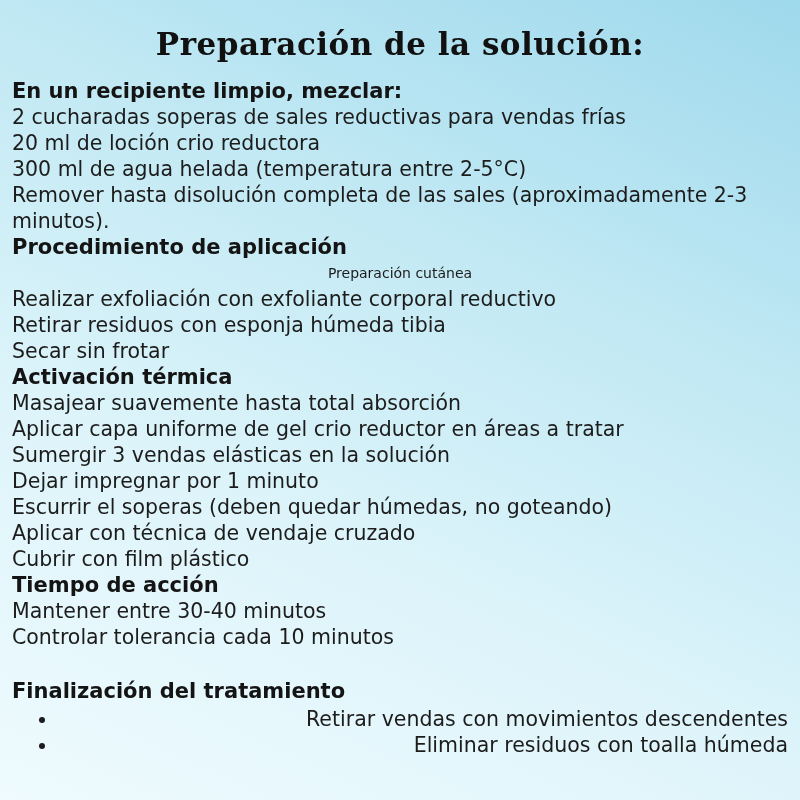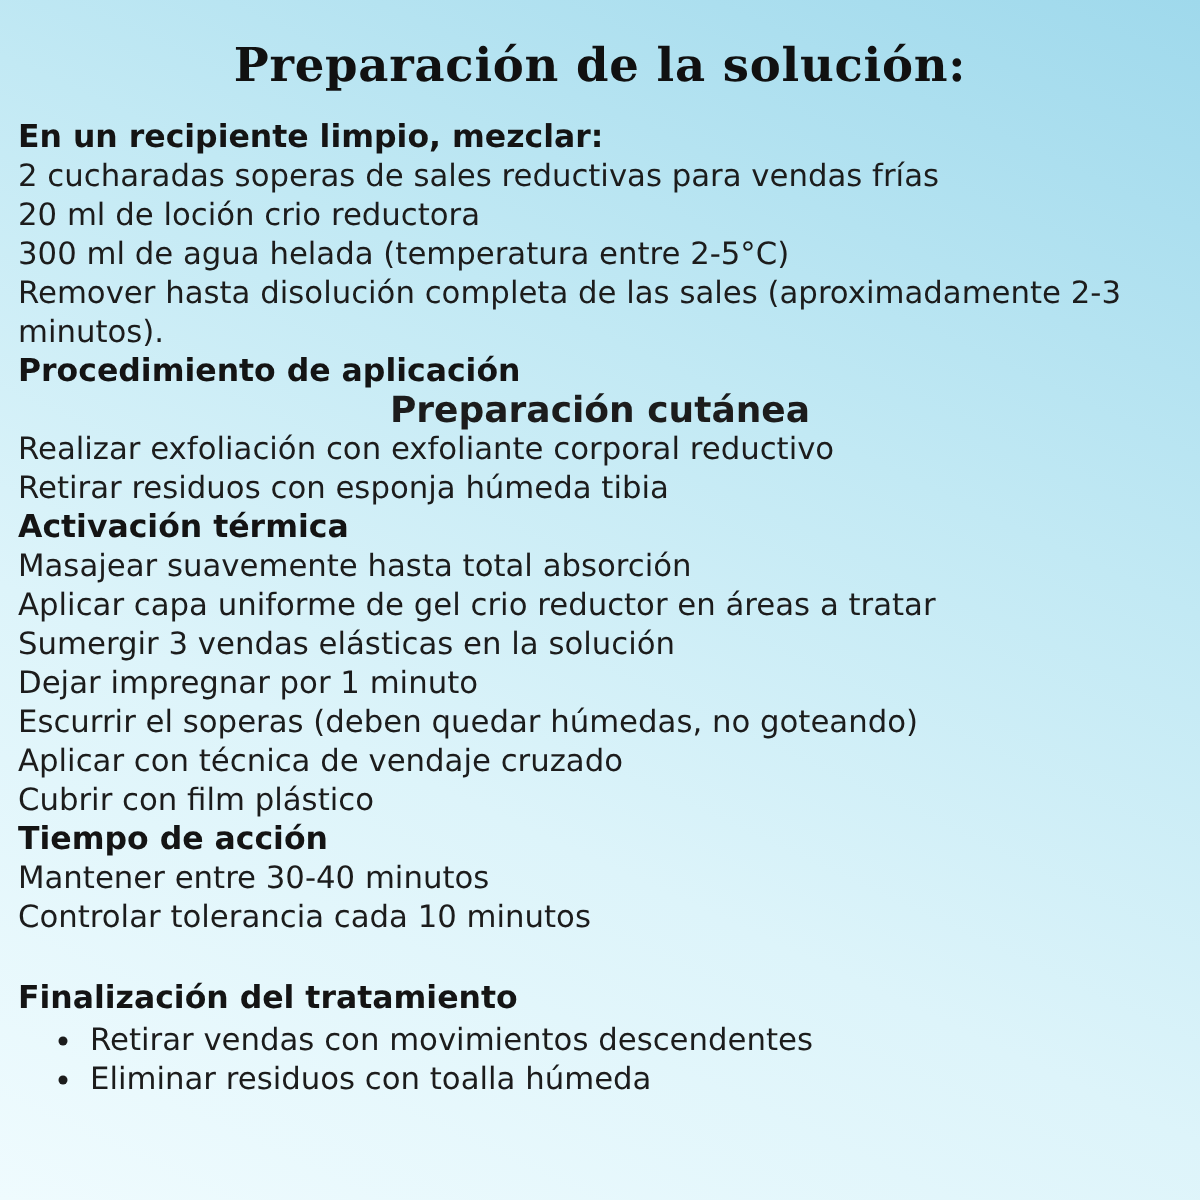--- a/index.html
+++ b/index.html
@@ -31,22 +31,22 @@
   }
   .sec-heading {
     font-size: 21px;
     font-weight: bold;
     text-align: left;
     margin: 0;
     line-height: 26px;
     color: #141414;
   }
   .sec-subheading {
-    font-size: 24px;
-    font-weight: bold;
+    font-size: 14px;
+    font-weight: normal;
     text-align: center;
     margin: 0;
     line-height: 26px;
   }
   .line {
     font-size: 20.5px;
     margin: 0;
     line-height: 26px;
     text-align: left;
   }
@@ -55,20 +55,21 @@
   }
   ul.bullets {
     margin: 2px 0 0 0;
     padding: 0 0 0 46px;
   }
   ul.bullets li {
     font-size: 20.5px;
     line-height: 26px;
     margin: 0;
     padding-left: 2px;
+    text-align: right;
   }
 </style>
 </head>
 <body>
 
 <div class="page">
 
   <h1 class="doc-title">Preparación de la solución:</h1>
 
   <section>
@@ -77,20 +78,21 @@
     <p class="line">20 ml de loción crio reductora</p>
     <p class="line">300 ml de agua helada (temperatura entre 2-5°C)</p>
     <p class="line">Remover hasta disolución completa de las sales (aproximadamente 2-3 minutos).</p>
   </section>
 
   <section>
     <h2 class="sec-heading">Procedimiento de aplicación</h2>
     <p class="sec-subheading">Preparación cutánea</p>
     <p class="line">Realizar exfoliación con exfoliante corporal reductivo</p>
     <p class="line">Retirar residuos con esponja húmeda tibia</p>
+    <p class="line">Secar sin frotar</p>
   </section>
 
   <section>
     <h2 class="sec-heading">Activación térmica</h2>
     <p class="line">Masajear suavemente hasta total absorción</p>
     <p class="line">Aplicar capa uniforme de gel crio reductor en áreas a tratar</p>
   </section>
 
   <section>
     <p class="line">Sumergir 3 vendas elásticas en la solución</p>

